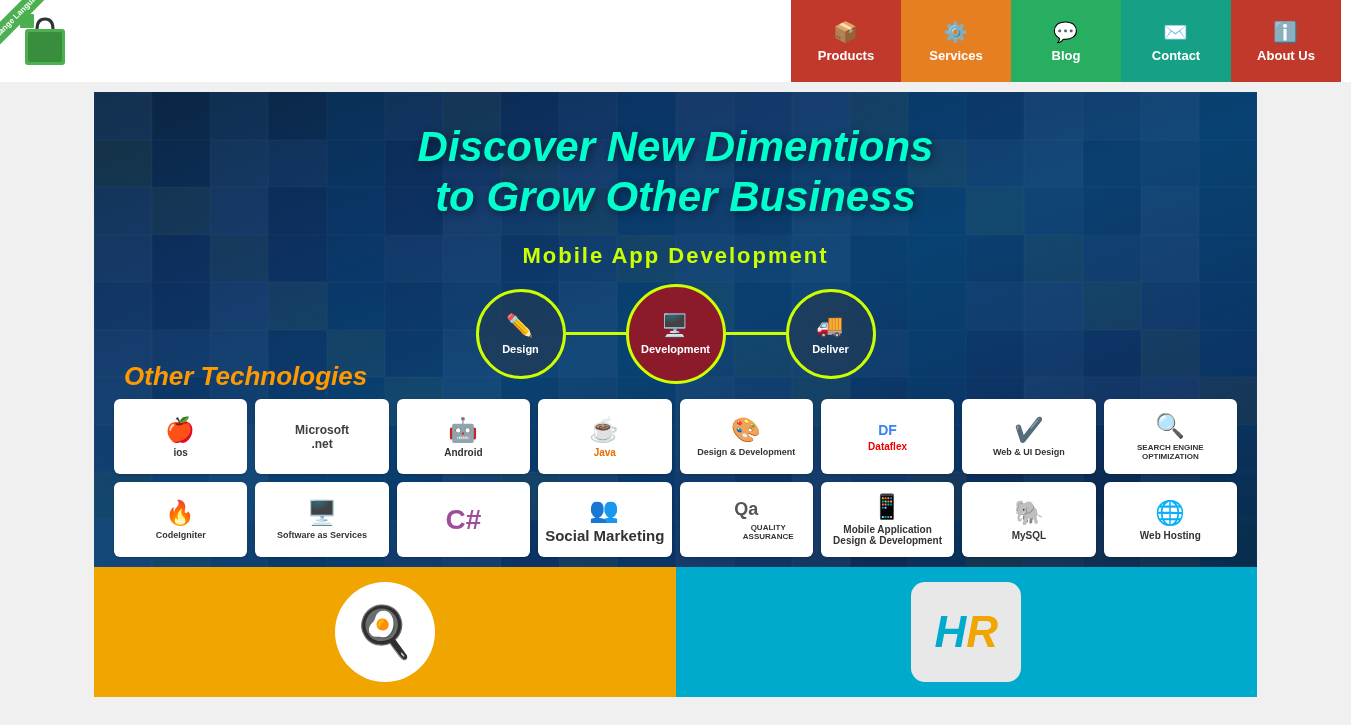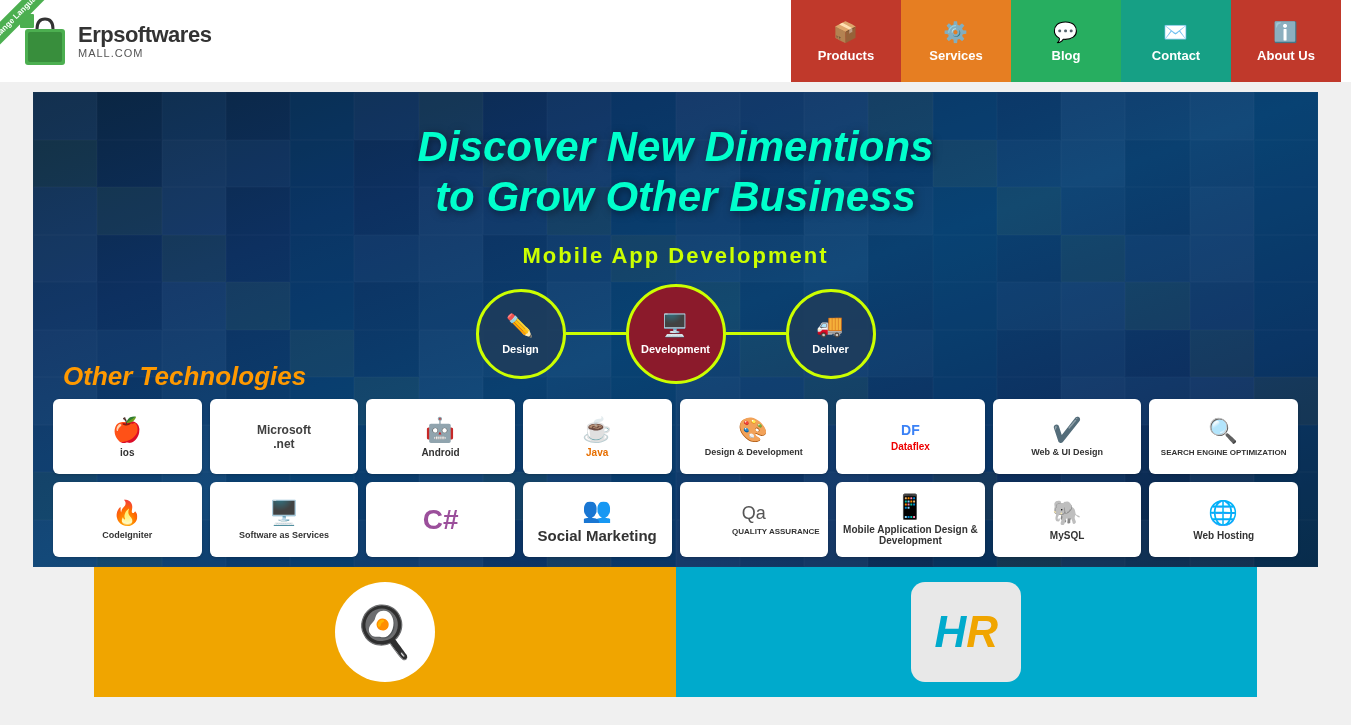--- a/index.html
+++ b/index.html
@@ -260,24 +260,20 @@
   </div>
 
   <div class="logo-area">
 
     <svg class="logo-icon" viewBox="0 0 50 55" xmlns="http://www.w3.org/2000/svg">
       <rect x="5" y="15" width="40" height="36" rx="3" fill="#4caf50"></rect>
       <rect x="8" y="18" width="34" height="30" rx="2" fill="#388e3c"></rect>
       <path d="M17 15 Q17 5 25 5 Q33 5 33 15" stroke="#333" stroke-width="3" fill="none"></path>
       <rect x="0" y="0" width="14" height="14" rx="1" fill="#4caf50"></rect>
     </svg>
-    <div class="logo-text">
-      <span class="logo-name">Erpsoftwares</span>
-      <span class="logo-sub">MALL.COM</span>
-    </div>
   </div>
 
   <div class="nav-spacer"></div>
 
   <nav class="nav-menu">
     <a class="nav-item nav-products" href="#">
       <span class="nav-icon">📦</span>
       <span class="nav-label">Products</span>
     </a>
     <a class="nav-item nav-services" href="#">
@@ -292,21 +288,21 @@
       <span class="nav-icon">✉️</span>
       <span class="nav-label">Contact</span>
     </a>
     <a class="nav-item nav-about" href="#">
       <span class="nav-icon">ℹ️</span>
       <span class="nav-label">About Us</span>
     </a>
   </nav>
 </div>
 
-<div style="width:1285px; margin: 10px auto 0; position:relative; height:475px; background: linear-gradient(160deg, #0a2540 0%, #0d3060 25%, #0a4070 50%, #0d3060 75%, #0a2540 100%); overflow:hidden;">
+<div style="width:1163px; margin: 10px auto 0; position:relative; height:475px; background: linear-gradient(160deg, #0a2540 0%, #0d3060 25%, #0a4070 50%, #0d3060 75%, #0a2540 100%); overflow:hidden;">
 
   <div class="banner-mosaic">
     <div class="mosaic-cell"></div>
       <div class="mosaic-cell"></div>
       <div class="mosaic-cell"></div>
       <div class="mosaic-cell"></div>
       <div class="mosaic-cell"></div>
       <div class="mosaic-cell"></div>
       <div class="mosaic-cell"></div>
       <div class="mosaic-cell"></div>
@@ -576,21 +572,21 @@
       <span style="font-size:9px;">Software as Services</span>
     </div>
     <div class="tech-card">
       <span style="font-size:28px; font-weight:bold; color:#9b4f9b;">C#</span>
     </div>
     <div class="tech-card">
       <span class="tech-icon">👥</span>
       <span style="font-size:15px;">Social Marketing</span>
     </div>
     <div class="tech-card">
-      <span style="font-size:18px; font-weight:normal; color:#555;">Qa</span>
+      <span style="font-size:18px; font-weight:bold; color:#555;">Qa</span>
       <span style="font-size:8px;margin-left:44px;">QUALITY ASSURANCE</span>
     </div>
     <div class="tech-card">
       <span class="tech-icon">📱</span>
       <span style="font-size:10px;">Mobile Application Design &amp; Development</span>
     </div>
     <div class="tech-card">
       <span class="tech-icon">🐘</span>
       <span>MySQL</span>
     </div>

